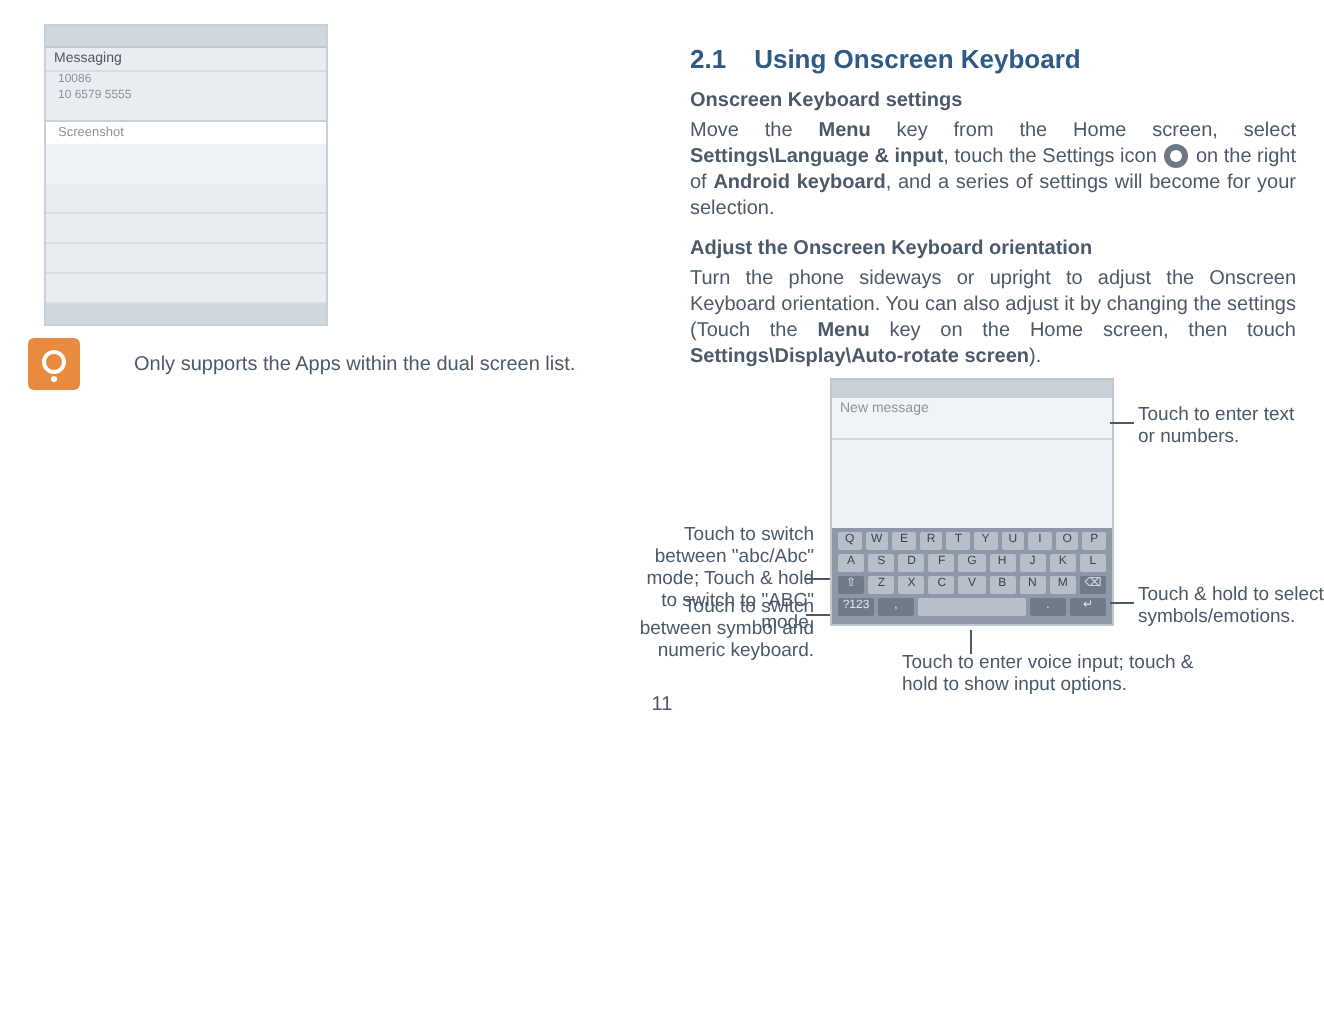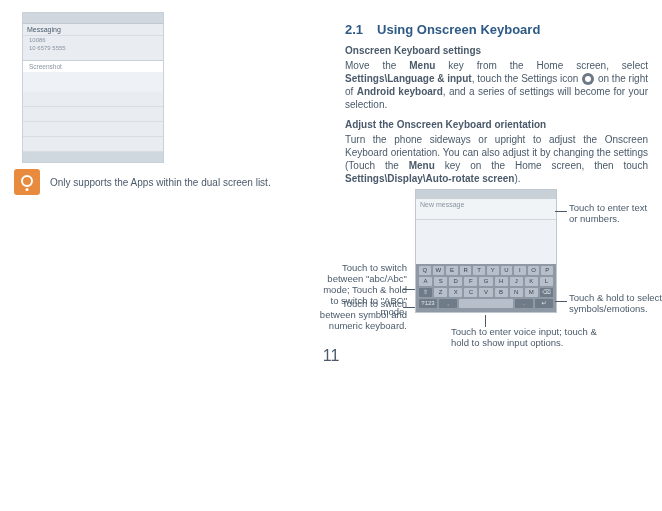--- a/index.html
+++ b/index.html
@@ -8,21 +8,21 @@
 .intro{text-align:justify;line-height:1.28;margin-bottom:6px}
 .shot{width:140px;margin:4px 0 4px 8px;background:#e9edf1;border:1px solid #c8d0d8;position:relative}
 .shot .bar{height:10px;background:#d0d7de;border-bottom:1px solid #bfc8d0}
 .shot .region{height:36px;border-bottom:1px solid #c8d0d8;position:relative}
 .shot .split{height:12px;background:#cfd7df;border-top:1px solid #aeb8c2;border-bottom:1px solid #aeb8c2;position:relative}
 .shot .split::after{content:"";position:absolute;left:50%;top:50%;transform:translate(-50%,-50%);width:26px;height:3px;background:#8a94a0;border-radius:2px}
 .shot .row{height:14px;border-bottom:1px solid #d7dde3}
 .callout{position:absolute;left:100%;top:0;width:130px;padding-left:26px}
 .callout .line{position:absolute;left:0;top:6px;width:24px;height:1px;background:#4a5a6a}
 .callout .txt{font-size:9.5px;line-height:1.2}
-.note{display:flex;align-items:center;gap:10px;margin-top:6px}
+.note{display:flex;align-items:center;gap:27px;margin-top:6px}
 .noteicon{width:26px;height:26px;background:#e88b3e;border-radius:3px;flex:none;position:relative}
 .noteicon::before{content:"";position:absolute;left:50%;top:24%;transform:translateX(-50%);width:8px;height:8px;border:2px solid #fff;border-radius:50%}
 .noteicon::after{content:"";position:absolute;left:50%;top:72%;transform:translateX(-50%);width:3px;height:3px;background:#fff;border-radius:50%}
 .chapnum{font-size:34px;font-weight:700;color:#e88b3e;display:inline-block;vertical-align:middle;line-height:1}
 .chaptitle{font-size:20px;font-weight:700;color:#2e5a86;display:inline-block;vertical-align:middle;margin-left:14px}
 .h2{margin:14px 0 6px}
 .h2 .num{font-weight:700;color:#2e5a86;font-size:13px;margin-right:14px}
 .h2 .txt{font-weight:700;color:#2e5a86;font-size:13px}
 .h3{font-weight:700;font-size:10px;margin:8px 0 3px}
 .h4{margin:8px 0 4px}
@@ -39,21 +39,21 @@
 .kbshot .body{height:44px;background:#eef1f5}
 .kbshot .keys{background:#8e99a5;padding:2px 3px}
 .kbshot .krow{display:flex;gap:2px;margin-bottom:2px}
 .kbshot .key{flex:1;height:9px;background:#b7c0ca;border-radius:1px;font-size:6px;text-align:center;line-height:9px;color:#3a4450}
 .kbshot .key.d{background:#6f7b88;color:#dfe5eb}
 .kbshot .key.sp{flex:3}
 .lbl{position:absolute;font-size:9.5px;line-height:1.15;color:#4a5a6a}
 .lbl.r{text-align:left}
 .lbl.l{text-align:right}
 .ln{position:absolute;height:1px;background:#4a5a6a}
-.pgnum{text-align:center;margin-top:12px;font-size:16px;color:#4a5a6a}
+.pgnum{text-align:center;margin-top:12px;font-size:10px;color:#4a5a6a}
 </style>
 </head>
 <body>
 
 <div class="page">
 <div class="col">
 
   <div style="position:relative">
     <div class="shot">
       <div class="bar"></div>

